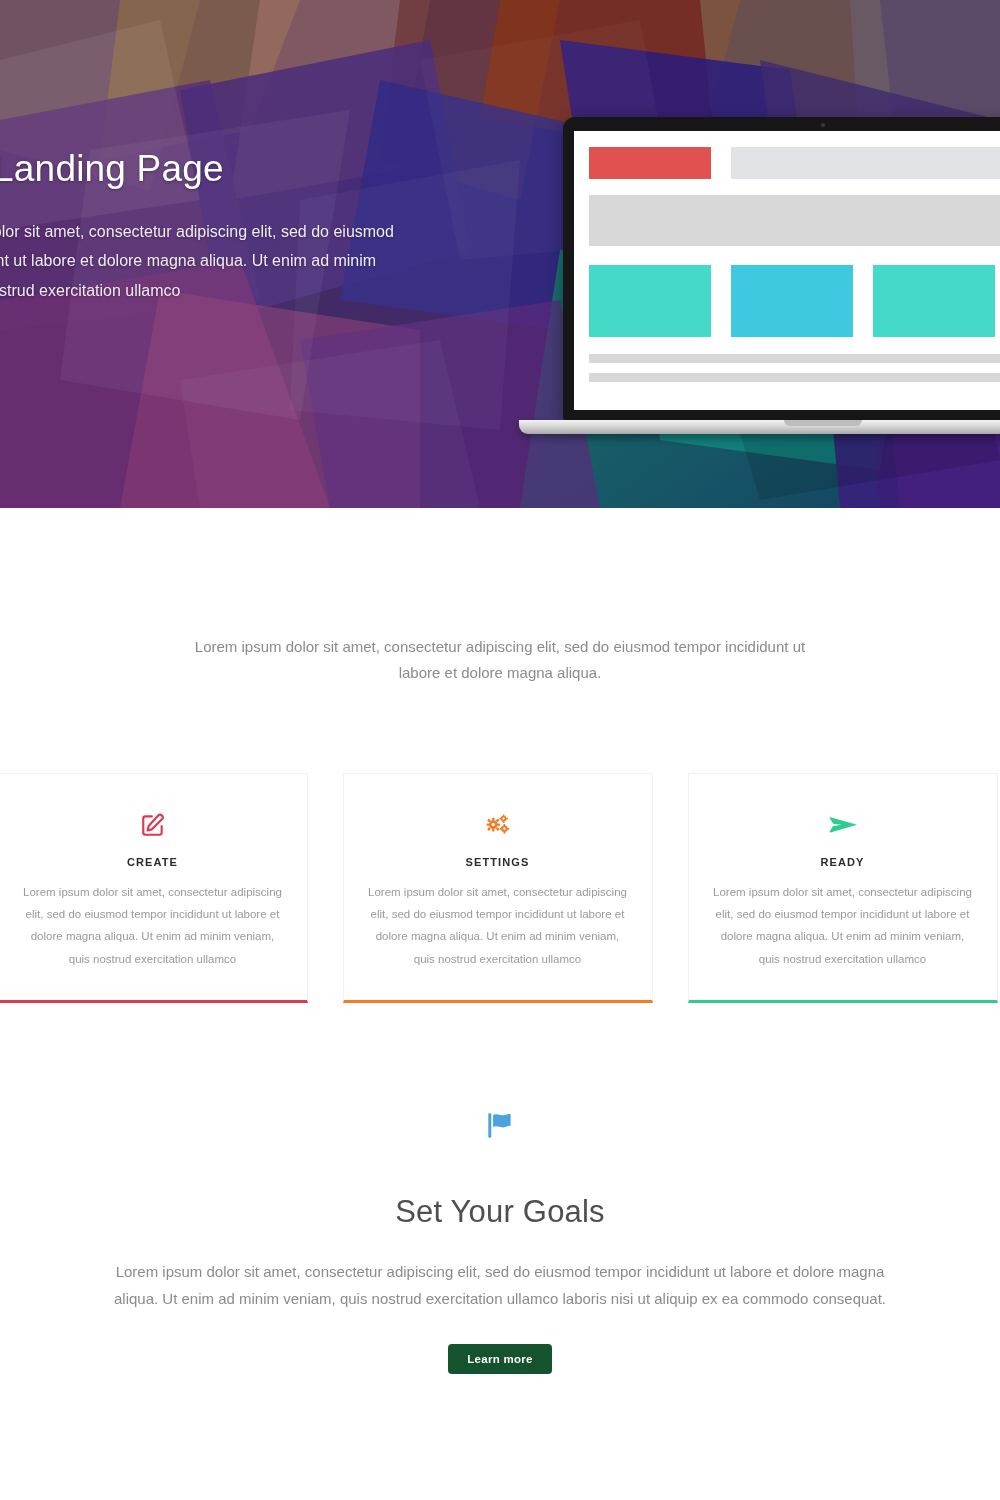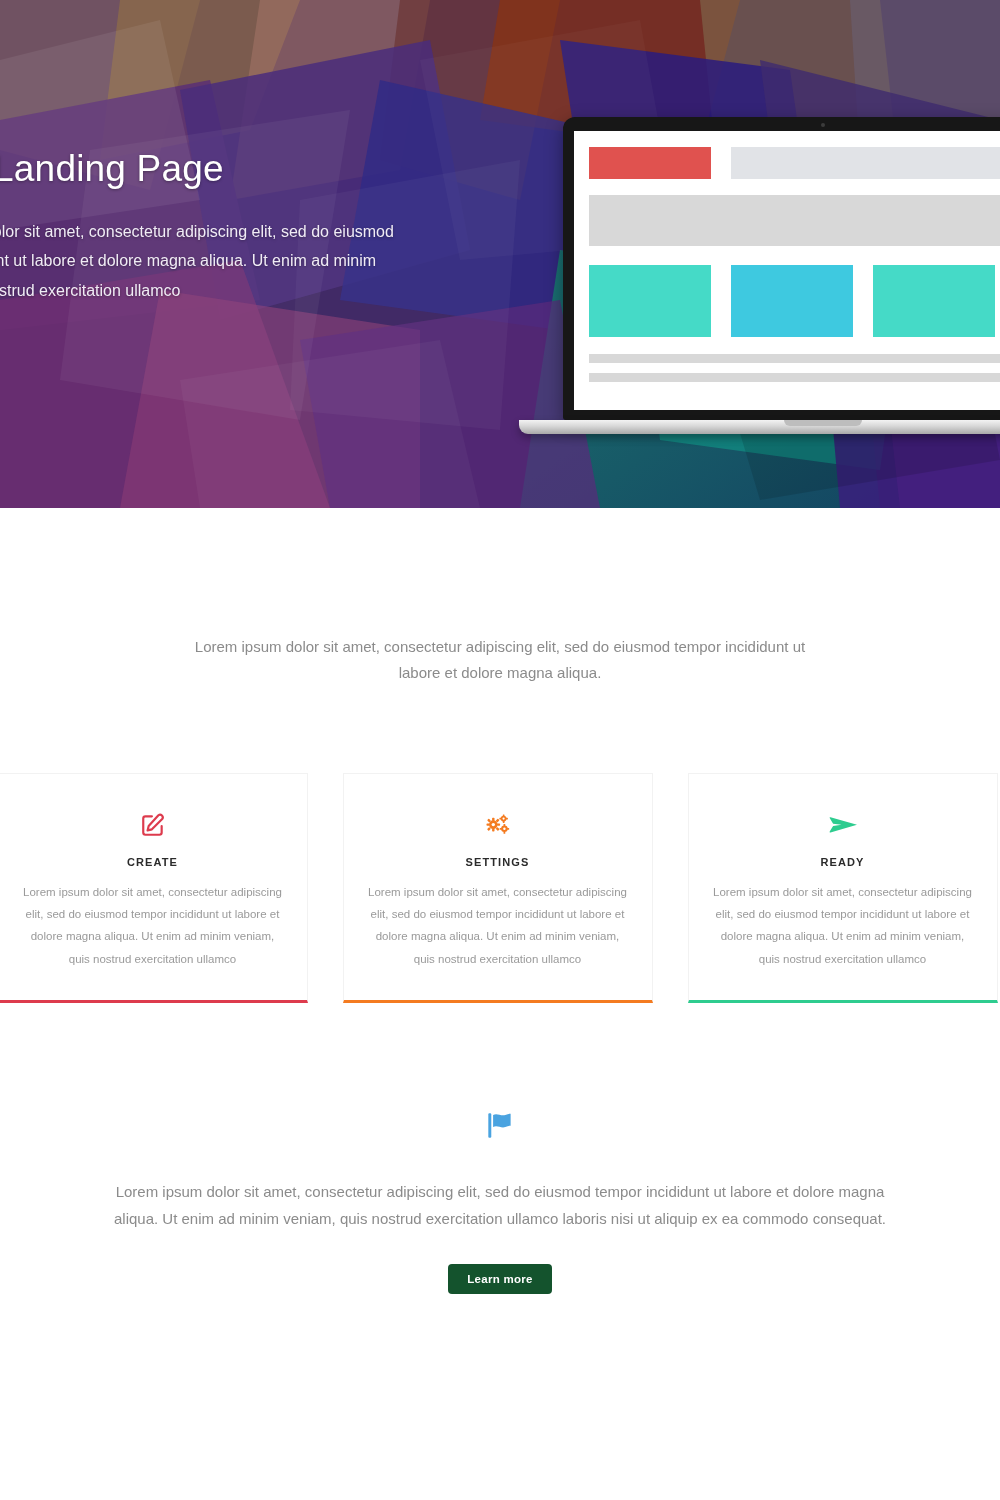--- a/index.html
+++ b/index.html
@@ -351,15 +351,16 @@
   </div>
 </section>
 
 <section class="section-goals">
   <div class="goals-icon">
     <svg width="34" height="34" viewBox="0 0 32 32" fill="#4aa3e0">
       <rect x="5" y="5" width="2.8" height="23" rx="1"></rect>
       <path d="M9.5 6.5c4-2.2 7.5 1.6 11.5 0 1.8-.7 3.3-1.2 5-1.2v11.4c-1.7 0-3.2.5-5 1.2-4 1.6-7.5-2.2-11.5 0V6.5z"></path>
     </svg>
   </div>
+  <h2 class="goals-title">Set Your Goals</h2>
   <p class="goals-text">Lorem ipsum dolor sit amet, consectetur adipiscing elit, sed do eiusmod tempor incididunt ut labore et dolore magna aliqua. Ut enim ad minim veniam, quis nostrud exercitation ullamco laboris nisi ut aliquip ex ea commodo consequat.</p>
   <button class="goals-btn">Learn more</button>
 </section>
 
 </body></html>

